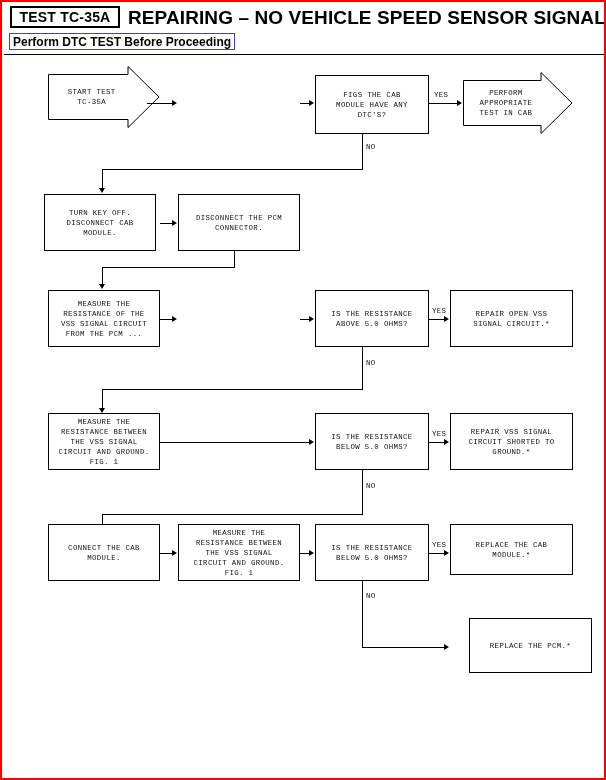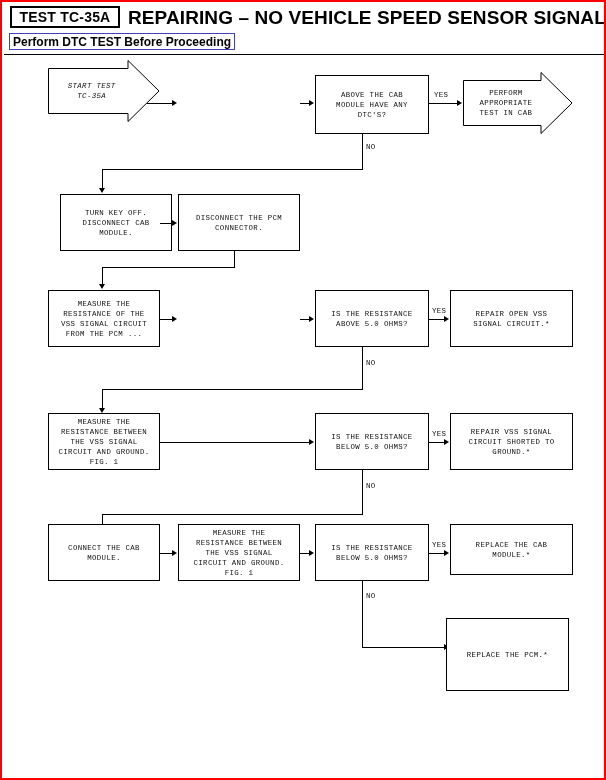--- a/index.html
+++ b/index.html
@@ -180,31 +180,31 @@
     </div>
     <div id="header-title">REPAIRING – NO VEHICLE SPEED SENSOR SIGNAL</div>
     <div id="dtc-note-box">
       <span class="txt">Perform DTC TEST Before Proceeding</span>
     </div>
     <div id="header-rule"></div>
   </div>
 
   <div id="flow">
 
-    <div class="arrow-node" style="left:46px; top:58px; width:112px; height:62px;font-style:italic;">
+    <div class="arrow-node" style="left:46px; top:64px; width:112px; height:62px;">
       <svg class="pent" viewBox="0 0 112 62" preserveAspectRatio="none">
         <polygon points="0.5,8.5 80,8.5 80,0.5 111,31 80,61.5 80,53.5 0.5,53.5" fill="#ffffff" stroke="#000000" stroke-width="1"></polygon>
       </svg>
       <span class="pent-label">START TEST
 TC-35A</span>
     </div>
 
 
     <div class="node" style="left:313px; top:73px; width:114px; height:59px;">
-      <span>ABOVE THE CAB
+      <span>FIGS THE CAB
 MODULE HAVE ANY
 DTC'S?</span>
     </div>
 
     <div class="arrow-node" style="left:461px; top:70px; width:110px; height:62px;">
       <svg class="pent" viewBox="0 0 110 62" preserveAspectRatio="none">
         <polygon points="0.5,8.5 78,8.5 78,0.5 109,31 78,61.5 78,53.5 0.5,53.5" fill="#ffffff" stroke="#000000" stroke-width="1"></polygon>
       </svg>
       <span class="pent-label">PERFORM
 APPROPRIATE
@@ -220,21 +220,21 @@
     <div class="hline" style="left:427px; top:101px; width:28px;"></div>
     <div class="arrowhead right" style="left:455px; top:98px;"></div>
     <div class="edge-label" style="left:432px; top:89px;">YES</div>
 
     <div class="vline" style="left:360px; top:132px; height:35px;"></div>
     <div class="hline" style="left:100px; top:167px; width:261px;"></div>
     <div class="vline" style="left:100px; top:167px; height:19px;"></div>
     <div class="arrowhead down" style="left:97px; top:186px;"></div>
     <div class="edge-label" style="left:364px; top:141px;">NO</div>
 
-    <div class="node" style="left:58px; top:192px; width:112px; height:57px;">
+    <div class="node" style="left:42px; top:192px; width:112px; height:57px;">
       <span>TURN KEY OFF.
 DISCONNECT CAB
 MODULE.</span>
     </div>
 
     <div class="node" style="left:176px; top:192px; width:122px; height:57px;">
       <span>DISCONNECT THE PCM
 CONNECTOR.</span>
     </div>
 
@@ -343,18 +343,18 @@
 
     <div class="hline" style="left:427px; top:551px; width:15px;"></div>
     <div class="arrowhead right" style="left:442px; top:548px;"></div>
     <div class="edge-label" style="left:430px; top:539px;">YES</div>
 
     <div class="vline" style="left:360px; top:579px; height:66px;"></div>
     <div class="hline" style="left:360px; top:645px; width:82px;"></div>
     <div class="arrowhead right" style="left:442px; top:642px;"></div>
     <div class="edge-label" style="left:364px; top:590px;">NO</div>
 
-    <div class="node" style="left:444px; top:616px; width:123px; height:73px;">
+    <div class="node" style="left:467px; top:616px; width:123px; height:55px;">
       <span>REPLACE THE PCM.*</span>
     </div>
 
   </div>
 </div>
 
 </body></html>

